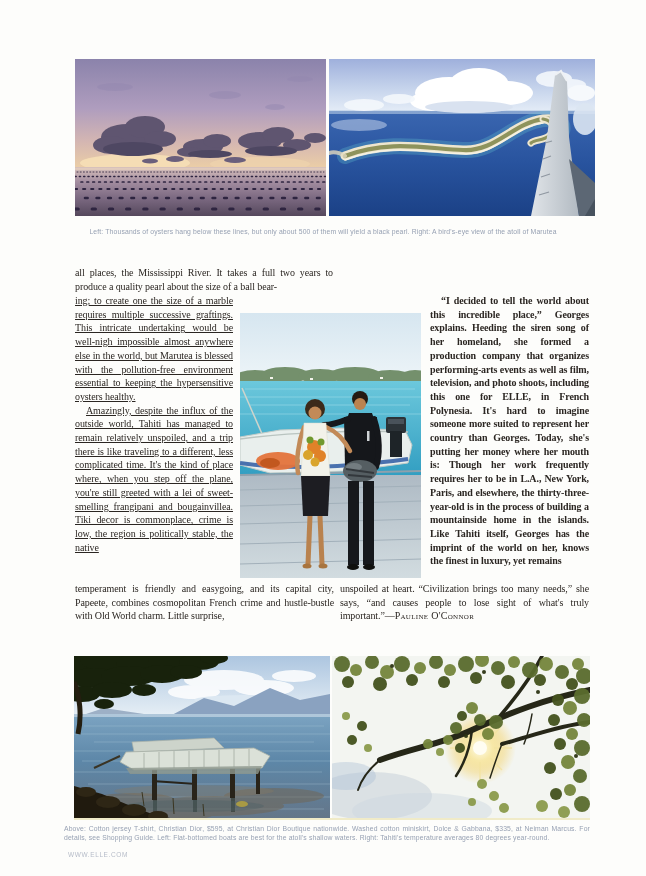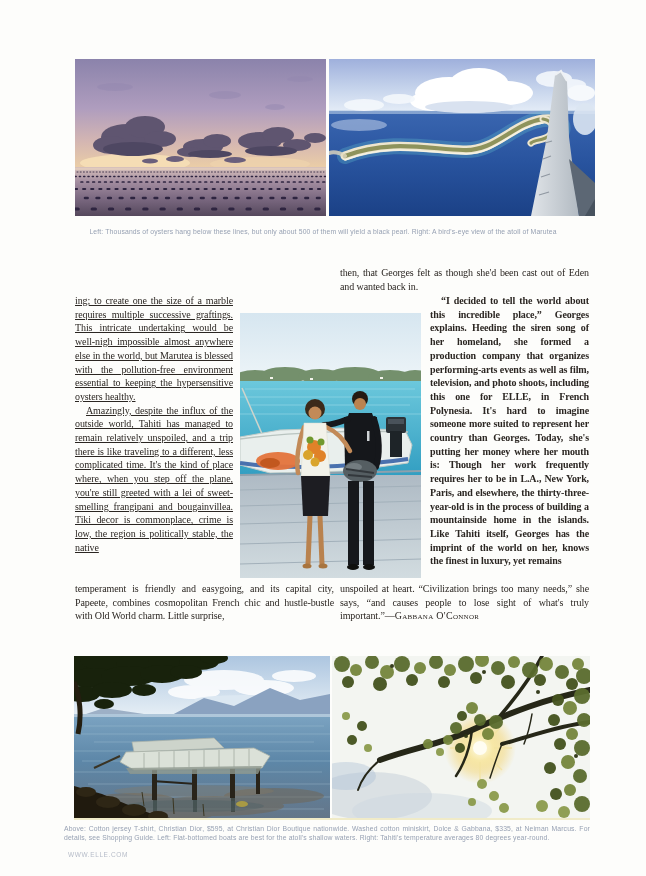--- a/index.html
+++ b/index.html
@@ -164,29 +164,29 @@
         <line x1="212" y1="118" x2="221" y2="115"></line>
           <line x1="210" y1="136" x2="220" y2="133"></line>
       </g>
       <polygon points="250,157 240,100 266,124 266,157" fill="#5c6774"></polygon>
       <polygon points="256,157 266,140 266,157" fill="#47525e"></polygon>
     </svg>
   </figure>
 
   <div class="caption top-caption">Left: Thousands of oysters hang below these lines, but only about 500 of them will yield a black pearl. Right: A bird's-eye view of the atoll of Marutea</div>
 
+  <div class="body-text block-a">all places, the Mississippi River. It takes a full two years to produce a quality pearl about the size of a ball bear-</div>
   <div class="body-text block-b">
     <div class="para1">ing; to create one the size of a marble requires multiple successive graftings. This intricate undertaking would be well-nigh impossible almost anywhere else in the world, but Marutea is blessed with the pollution-free environment essential to keeping the hypersensitive oysters healthy.</div>
     <div class="para2">Amazingly, despite the influx of the outside world, Tahiti has managed to remain relatively unspoiled, and a trip there is like traveling to a different, less complicated time. It's the kind of place where, when you step off the plane, you're still greeted with a lei of sweet-smelling frangipani and bougainvillea. Tiki decor is commonplace, crime is low, the region is politically stable, the native</div>
   </div>
-  <div class="body-text block-c">temperament is friendly and easygoing, and its capital city, Papeete, combines cosmopolitan French chic and hustle-bustle with Old World charm. Little surprise,</div>
-  <div class="body-text block-d">then, that Georges felt as though she'd been cast out of Eden and wanted back in.</div>
+  <div class="body-text block-c">temperament is friendly and easygoing, and its capital city, Papeete, combines cosmopolitan French crime and hustle-bustle with Old World charm. Little surprise,</div>
   <div class="body-text block-e">“I decided to tell the world about this incredible place,” Georges explains. Heeding the siren song of her homeland, she formed a production company that organizes performing-arts events as well as film, television, and photo shoots, including this one for ELLE, in French Polynesia. It's hard to imagine someone more suited to represent her country than Georges. Today, she's putting her money where her mouth is: Though her work frequently requires her to be in L.A., New York, Paris, and elsewhere, the thirty-three-year-old is in the process of building a mountainside home in the islands. Like Tahiti itself, Georges has the imprint of the world on her, knows the finest in luxury, yet remains</div>
   <div class="body-text block-f">
-    <span>unspoiled at heart. “Civilization brings too many needs,” she says, “and causes people to lose sight of what's truly important.”—</span><span class="byline">Gabbana O'Connor</span>
+    <span>unspoiled at heart. “Civilization brings too many needs,” she says, “and causes people to lose sight of what's truly important.”—</span><span class="byline">Pauline O'Connor</span>
   </div>
 
   <figure class="photo photo-middle">
     <svg width="181" height="265" viewBox="0 0 181 265">
       <defs>
         <linearGradient id="p3sky" x1="0" y1="0" x2="0" y2="1">
           <stop offset="0" stop-color="#d6e6f0"></stop>
             <stop offset="1" stop-color="#eef5f8"></stop>
         </linearGradient>
         <linearGradient id="p3sea" x1="0" y1="0" x2="0" y2="1">

